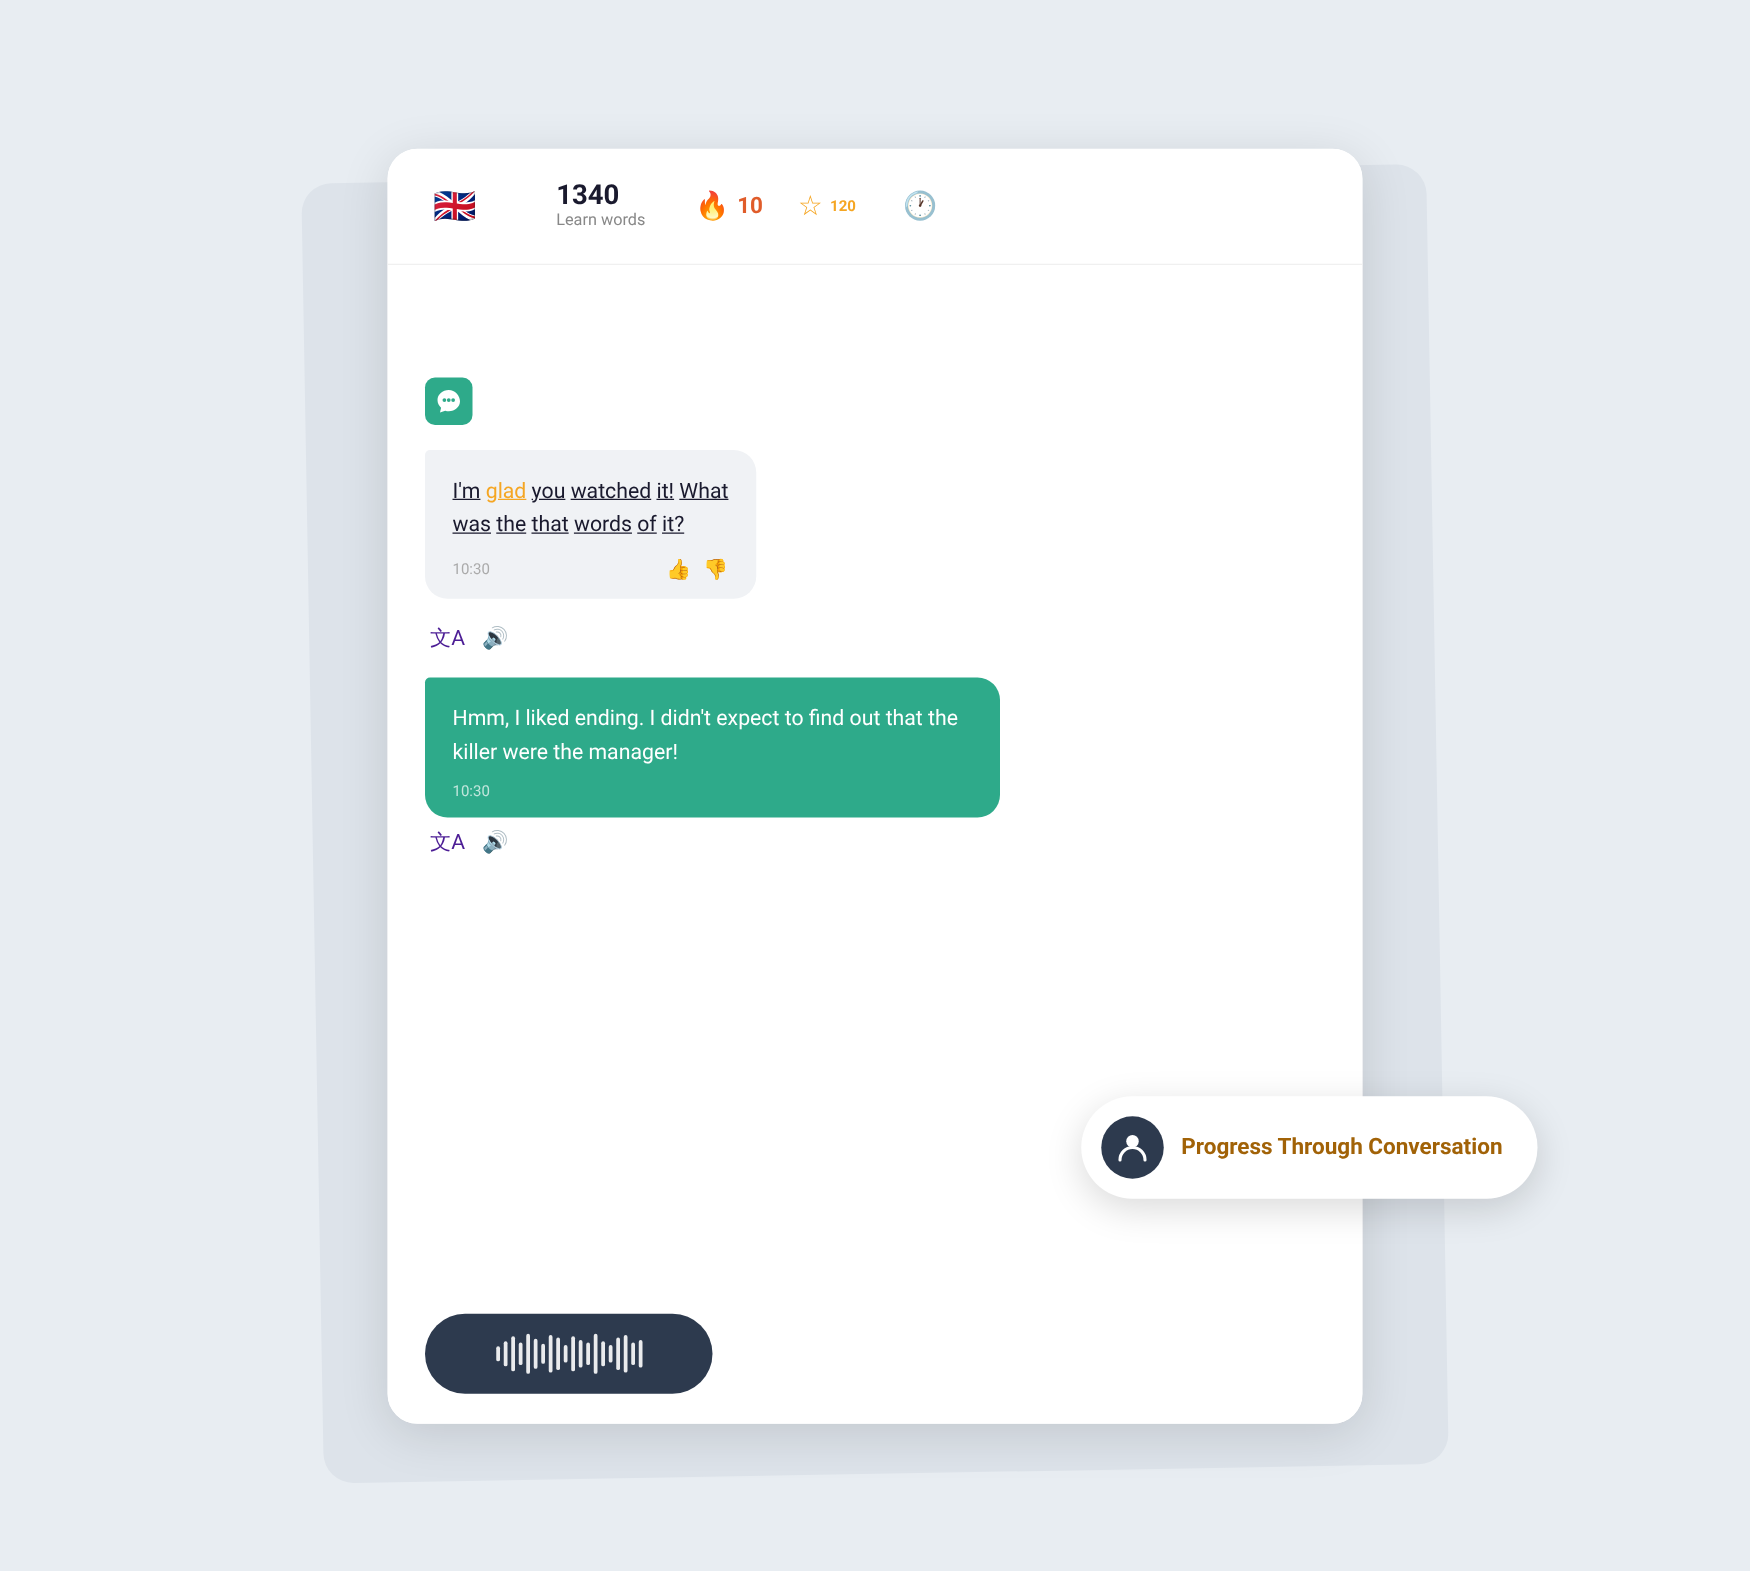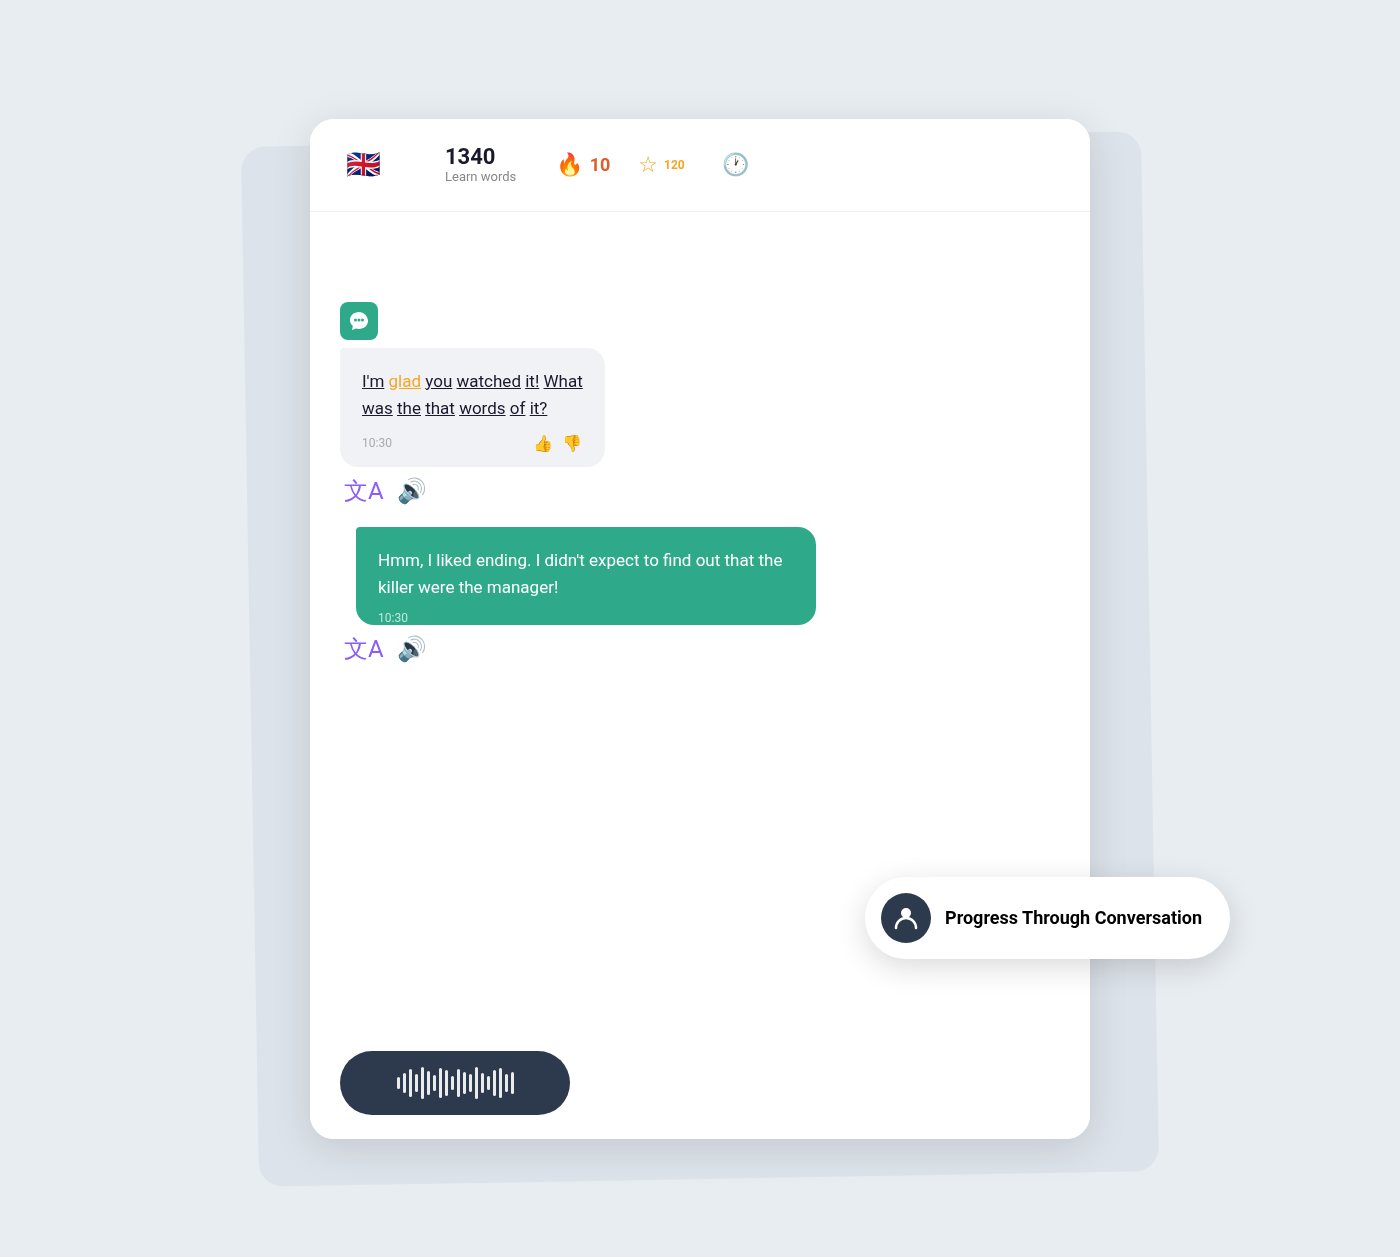--- a/index.html
+++ b/index.html
@@ -138,21 +138,21 @@
       flex-direction: column;
       gap: 20px;
       background: #fff;
     }
 
     
     .bot-message-wrapper {
       display: flex;
       flex-direction: column;
       align-items: flex-start;
-      gap: 8px;
+      gap: 20px;
     }
 
     .bot-avatar {
       width: 38px;
       height: 38px;
       background: #2eaa8a;
       border-radius: 8px;
       display: flex;
       align-items: center;
       justify-content: center;
@@ -212,40 +212,39 @@
     }
 
     .message-tools {
       display: flex;
       align-items: center;
       gap: 14px;
       padding-left: 4px;
     }
 
     .tool-icon {
-      font-size: 24px;
-      color: #8b5cf6;
+      font-size: 17px;
+      color: #4c1d95;
       cursor: pointer;
     }
 
     
     .user-message-wrapper {
       display: flex;
       flex-direction: column;
       align-items: flex-start;
       gap: 8px;
     }
 
     .user-bubble {
       background: #2eaa8a;
       border-radius: 4px 18px 18px 18px;
-      padding: 20px 22px 0;
+      padding: 20px 22px 14px;
       max-width: 460px;
       position: relative;
-      margin-left: 16px;
     }
 
     .user-bubble-text {
       font-size: 17px;
       line-height: 1.6;
       color: #ffffff;
       font-weight: 400;
     }
 
     .user-bubble-time {
@@ -309,21 +308,21 @@
       align-items: center;
       justify-content: center;
       color: white;
       font-size: 24px;
       flex-shrink: 0;
     }
 
     .float-card-label {
       font-size: 18px;
       font-weight: 700;
-      color: #000000;
+      color: #a16207;
     }
 
     .float-card-learn {
       position: absolute;
       bottom: 130px;
       right: -20px;
       background: #fff;
       border-radius: 50px;
       padding: 16px 28px 16px 16px;
       display: flex;

